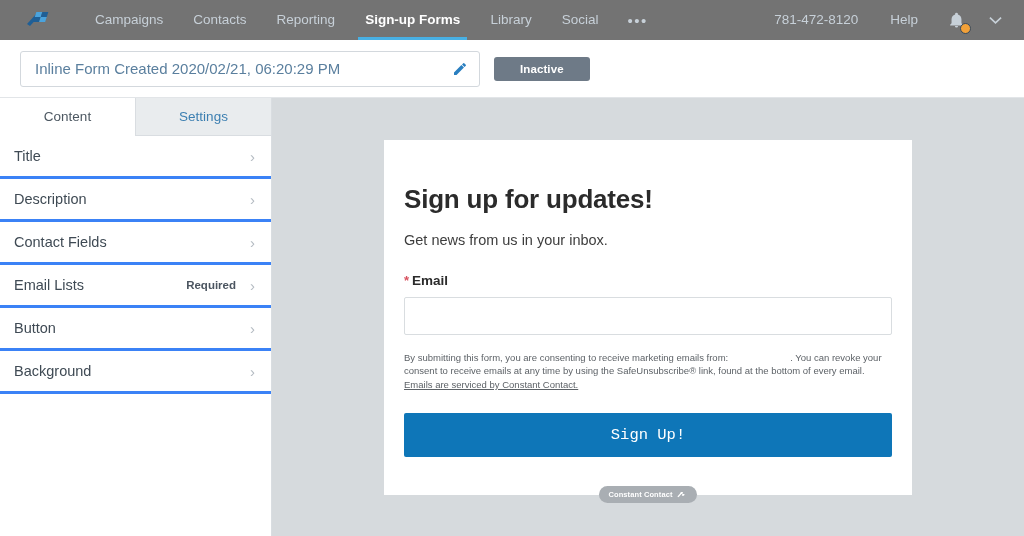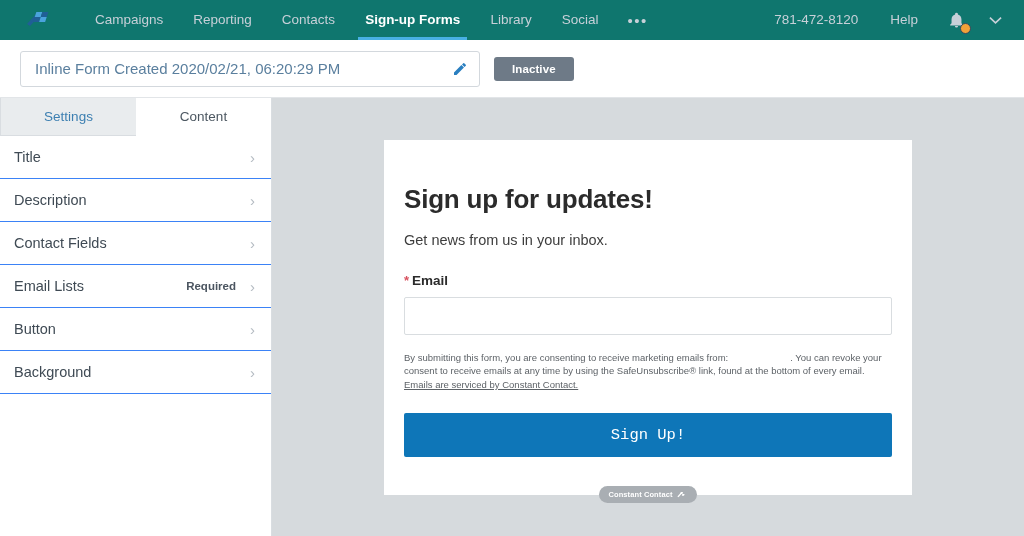--- a/index.html
+++ b/index.html
@@ -6,21 +6,21 @@
   html, body {
     width:1024px; height:536px;
     font-family:"Liberation Sans", sans-serif;
     background:#ffffff;
     overflow:hidden;
   }
 
   
   .topnav{
     height:40px; width:1024px;
-    background:#0f766e;
+    background:#737373;
     display:flex; align-items:center;
     position:relative;
   }
   .logo{
     width:42px; margin-left:20px;
     display:flex; align-items:center; justify-content:center;
   }
   .nav-items{ display:flex; align-items:center; height:40px; margin-left:18px; }
   .nav-item{
     color:#c7d0d8; font-size:13.5px; padding:0 15px;
@@ -56,21 +56,21 @@
     border:1px solid #d3d8dd; border-radius:3px; background:#fff;
     display:flex; align-items:center; padding:0 10px 0 14px;
   }
   .title-text{
     color:#5a7f9e; font-size:15px; flex:1; white-space:nowrap; overflow:hidden;
   }
   .pencil{ width:18px; height:18px; display:flex; align-items:center; justify-content:center; cursor:pointer;}
   .status-badge{
     margin-left:14px; background:#6e7a87; color:#ffffff;
     font-size:11.5px; font-weight:bold; border-radius:3px;
-    padding:6px 18px; letter-spacing:.1px;
+    padding:6px 26px; letter-spacing:.1px;
   }
   .bar-right{ margin-left:auto; display:flex; align-items:center; margin-right:20px; }
   .save-link{ color:#5a7f9e; font-size:14px; margin-right:28px; cursor:pointer; }
   .publish-btn{
     background:#1673b4; color:#fff; font-size:14.5px;
     border:none; border-radius:3px; padding:11px 26px; cursor:pointer;
   }
 
   
   .body-wrap{ display:flex; width:1024px; height:438px; }
@@ -81,21 +81,21 @@
   }
   .tabs{ display:flex; height:38px; }
   .tab{
     flex:1; display:flex; align-items:center; justify-content:center;
     font-size:13.5px; cursor:pointer; position:relative;
   }
   .tab.active{ background:#ffffff; color:#4c5761; border-bottom:1px solid transparent; }
   .tab.inactive{ background:#e9ecee; color:#3c7fb1; border-bottom:1px solid #d9dde1; border-left:1px solid #d9dde1;}
   .side-row{
     height:43px; display:flex; align-items:center;
-    padding:0 16px 0 14px; border-bottom:1px solid #3b82f6;
+    padding:0 16px 0 14px; border-bottom:3px solid #3b82f6;
     cursor:pointer; background:#fff;
   }
   .side-row:first-of-type{ border-top:1px solid #e6e9eb; }
   .side-label{ font-size:14.5px; color:#3f4a54; }
   .side-req{ margin-left:auto; font-size:11.5px; font-weight:bold; color:#4b5560; margin-right:14px; }
   .chev{ margin-left:auto; color:#b4bbc2; font-size:15px; line-height:1; }
   .side-row .side-req + .chev{ margin-left:0; }
 
   .canvas{
     flex:1; background:#d6dadd; height:438px;
@@ -148,22 +148,22 @@
         <rect x="11" y="2" width="6" height="5" transform="skewX(-18)" fill="#4aa3dd"></rect>
         <rect x="17" y="2" width="6" height="5" transform="skewX(-18)" fill="#1f5f96"></rect>
         <rect x="11" y="7" width="6" height="5" transform="skewX(-18)" fill="#1f5f96"></rect>
         <rect x="17" y="7" width="6" height="5" transform="skewX(-18)" fill="#4aa3dd"></rect>
       </g>
     </svg>
   </div>
 
   <div class="nav-items">
     <div class="nav-item">Campaigns</div>
+    <div class="nav-item">Contacts</div>
     <div class="nav-item">Reporting</div>
-    <div class="nav-item">Contacts</div>
     <div class="nav-item active">Sign-up Forms</div>
     <div class="nav-item">Library</div>
     <div class="nav-item">Social</div>
     <div class="nav-dots">•••</div>
   </div>
 
   <div class="nav-right">
     <div class="nav-item">781-472-8120</div>
     <div class="nav-item">Help</div>
     <div class="bell-wrap">
@@ -190,22 +190,22 @@
     </span>
   </div>
   <div class="status-badge">Inactive</div>
 
 </div>
 
 <div class="body-wrap">
 
   <div class="sidebar">
     <div class="tabs">
+      <div class="tab active">Content</div>
       <div class="tab inactive">Settings</div>
-      <div class="tab active">Content</div>
     </div>
 
     <div class="side-row">
       <span class="side-label">Title</span>
       <span class="chev">›</span>
     </div>
     <div class="side-row">
       <span class="side-label">Description</span>
       <span class="chev">›</span>
     </div>

